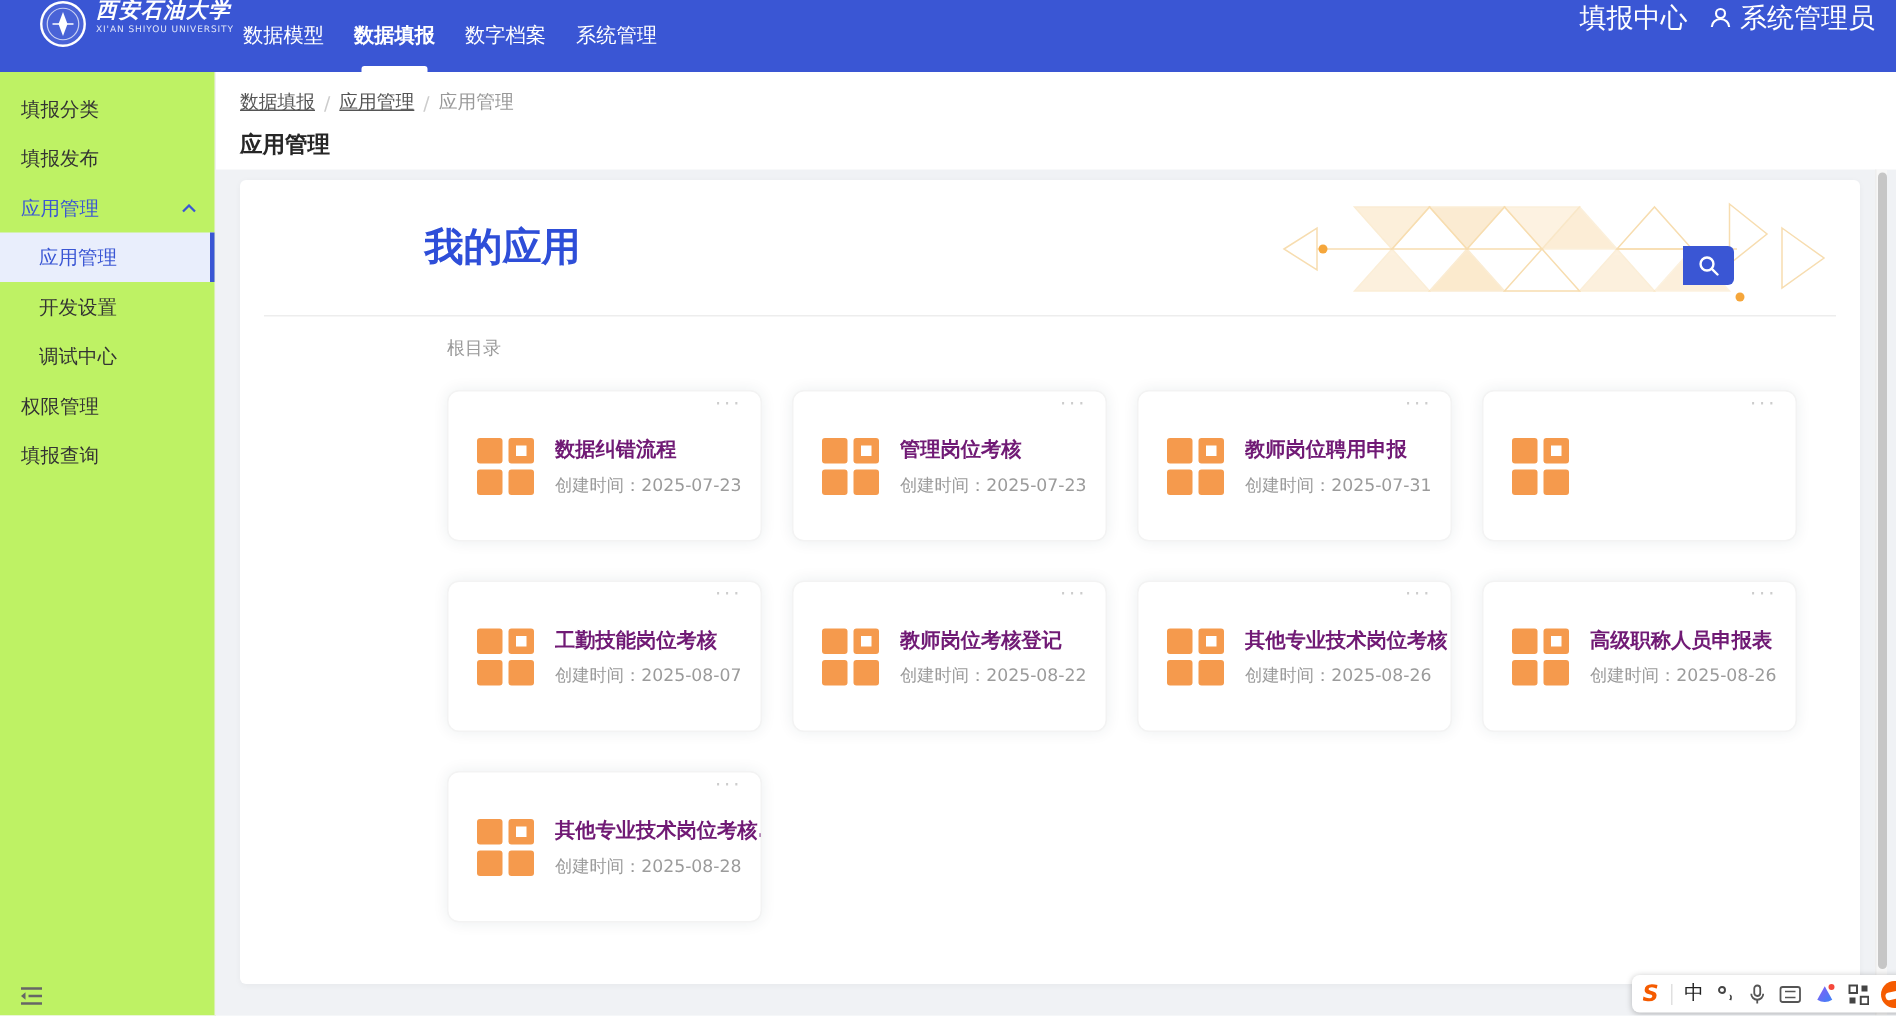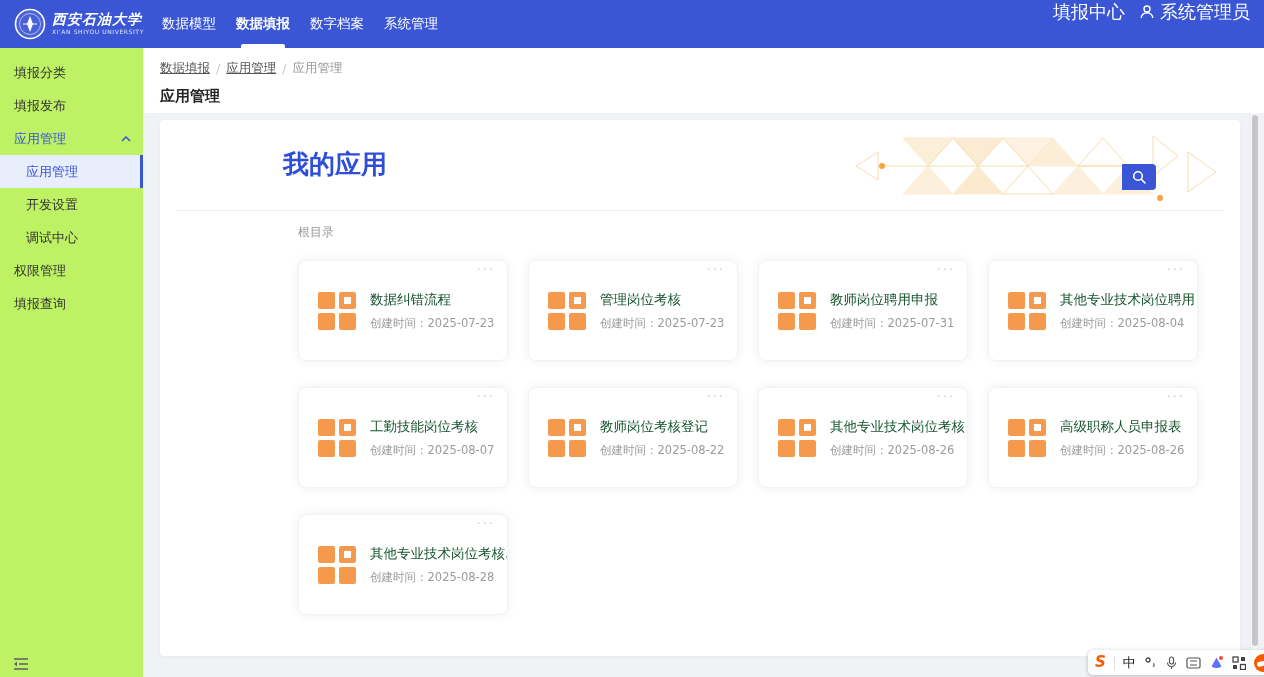--- a/index.html
+++ b/index.html
@@ -8,21 +8,21 @@
     position:relative;
     font-family:"DejaVu Sans","Liberation Sans",sans-serif;
     background:#f0f2f5;
     color:#333;
   }
   
   .navbar {
     position:absolute; top:0; left:0; width:1264px; height:48px;
     background:#3a56d4; display:flex; align-items:stretch; color:#fff; z-index:20;
   }
-  .logo-area { display:flex; align-items:center; padding-left:14px; width:140px; }
+  .logo-area { display:flex; padding-left:26px; width:140px; }
   .emblem { width:32px; height:32px; flex:0 0 32px; }
   .logo-text { margin-left:6px; display:flex; flex-direction:column; line-height:1.1; }
   .uni-cn { font-family:"DejaVu Serif","Liberation Serif",serif; font-style:italic; font-weight:bold; font-size:14px; white-space:nowrap; letter-spacing:1px; }
   .uni-en { font-size:6px; letter-spacing:0.6px; color:rgba(255,255,255,0.85); white-space:nowrap; margin-top:2px; }
   .nav-items { display:flex; margin-left:12px; }
   .nav-item { position:relative; display:flex; align-items:center; padding:0 10px; font-size:13.5px; cursor:pointer; white-space:nowrap; }
   .nav-item.active { font-weight:bold; }
   .nav-underline { position:absolute; bottom:0; left:50%; transform:translateX(-50%); width:44px; height:4px; background:#fff; border-radius:2px 2px 0 0; }
   .navbar-right { margin-left:auto; display:flex; align-items:flex-start; font-size:18px; padding-right:14px; }
   .report-center { padding:0 14px; cursor:pointer; white-space:nowrap; }
@@ -77,21 +77,21 @@
     grid-template-columns:repeat(4,210px); gap:26px 20px;
   }
   .card {
     position:relative; width:210px; height:101px; background:#fff; border-radius:8px;
     border:1px solid #f3f3f3; box-shadow:0 0 10px rgba(31,45,61,0.08);
     display:flex; align-items:center; padding-left:18px; cursor:pointer;
   }
   .card-more { position:absolute; top:1px; right:12px; color:#ccc; font-size:13px; letter-spacing:2px; cursor:pointer; }
   .app-icon { width:40px; height:40px; flex:0 0 40px; }
   .card-text { margin-left:13px; max-width:138px; overflow:hidden; }
-  .card-title { font-size:13.5px; font-weight:normal; color:#14532d; white-space:nowrap; }
+  .card-title { font-size:13.5px; font-weight:bold; color:#701a75; white-space:nowrap; }
   .card-time { margin-top:7px; font-size:11.5px; color:#9b9b9b; white-space:nowrap; }
   .create-card { flex-direction:column; justify-content:center; padding-left:0; }
   .plus-circle { width:36px; height:36px; border-radius:50%; background:#a8a8a8; display:flex; align-items:center; justify-content:center; }
   .create-label { margin-top:9px; font-size:12px; color:#999; }
   
   .v-scrollbar { position:absolute; left:1250px; top:113px; width:8px; height:564px; background:#f7f7f7; border-left:1px solid #eee; z-index:15; }
   .v-scroll-thumb { position:absolute; top:2px; left:1px; width:6px; height:531px; background:#c6c6c6; border-radius:3px; }
   
   .ime-bar {
     position:absolute; left:1088px; top:650px; height:25px; width:200px;
@@ -291,24 +291,20 @@
             <div class="card-title">教师岗位聘用申报</div>
             <div class="card-time"><span>创建时间：</span><span>2025-07-31</span></div>
           </div>
         </div>
 
         <div class="card">
           <span class="card-more">···</span>
           <svg class="app-icon">
               <use href="#app-grid"></use>
             </svg>
-          <div class="card-text">
-            <div class="card-title">其他专业技术岗位聘用</div>
-            <div class="card-time"><span>创建时间：</span><span>2025-08-04</span></div>
-          </div>
         </div>
 
         <div class="card">
           <span class="card-more">···</span>
           <svg class="app-icon">
               <use href="#app-grid"></use>
             </svg>
           <div class="card-text">
             <div class="card-title">工勤技能岗位考核</div>
             <div class="card-time"><span>创建时间：</span><span>2025-08-07</span></div>

